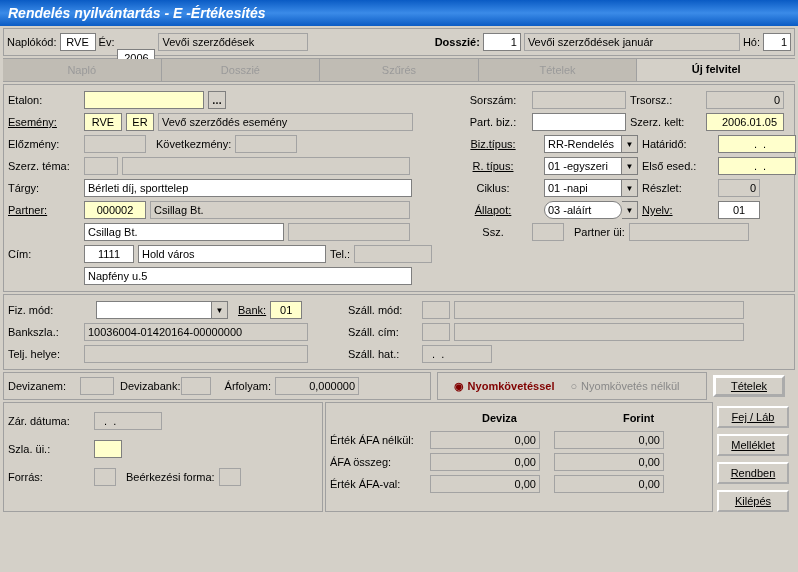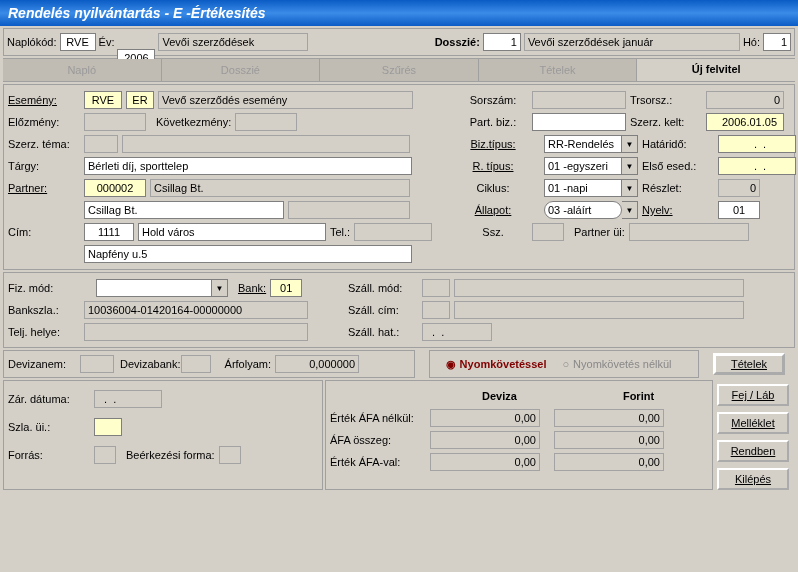--- a/index.html
+++ b/index.html
@@ -153,20 +153,25 @@
     </div>
   <div class="tab active">
       <span>Új felvitel</span>
     </div>
 </div>
 
 <div class="section gridA">
 
   <div class="subcol">
     <div class="row">
+      <span class="lbl col1">Etalon:</span>
+      <input class="inp inp-yellow" style="width: 120px;">
+      <span class="ell">…</span>
+    </div>
+    <div class="row">
       <span class="lbl col1 link">Esemény:</span>
       <input class="inp inp-yellow center" style="width: 38px;" value="RVE">
       <input class="inp inp-yellow center" style="width: 28px;" value="ER">
       <input class="inp-ro" style="width: 255px;" value="Vevő szerződés esemény">
     </div>
     <div class="row">
       <span class="lbl col1">Előzmény:</span>
       <input class="inp-ro" style="width: 62px;">
       <span class="lbl" style="margin-left:6px">Következmény:</span>
       <input class="inp-ro" style="width: 62px;">
@@ -292,21 +297,21 @@
       <input class="inp-ro" style="width: 28px;">
       <input class="inp-ro" style="width: 290px;">
     </div>
     <div class="row">
       <span class="lbl" style="width:70px">Száll. hat.:</span>
       <input class="inp-ro" style="width: 70px;" value="  .  .">
     </div>
   </div>
 </div>
 
-<div style="display:flex; gap:12px; margin:2px 3px 0 3px;">
+<div style="display:flex; gap:4px; margin:2px 3px 0 3px;">
   <div class="section" style="flex:1; margin:0; display:flex; align-items:center; height:28px; padding:0 4px;">
     <span class="lbl" style="width:72px">Devizanem:</span>
     <input class="inp-ro" style="width: 34px;">
     <span class="lbl" style="margin-left:6px">Devizabank:</span>
     <input class="inp-ro" style="width: 30px;">
     <span class="lbl" style="margin-left:14px">Árfolyam:</span>
     <input class="inp-ro right" style="width: 84px; margin-left: 4px;" value="0,000000">
   </div>
   <div class="section" style="width:270px; margin:0 0 0 2px; display:flex; align-items:center; height:28px;">
     <span class="radio sel bold red"><span>Nyomkövetéssel</span></span>

